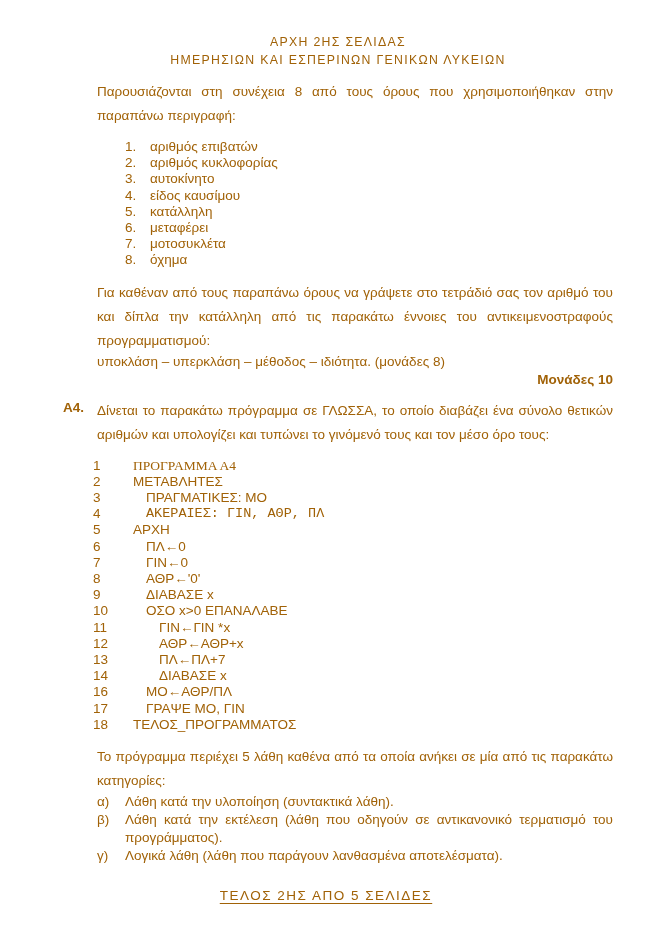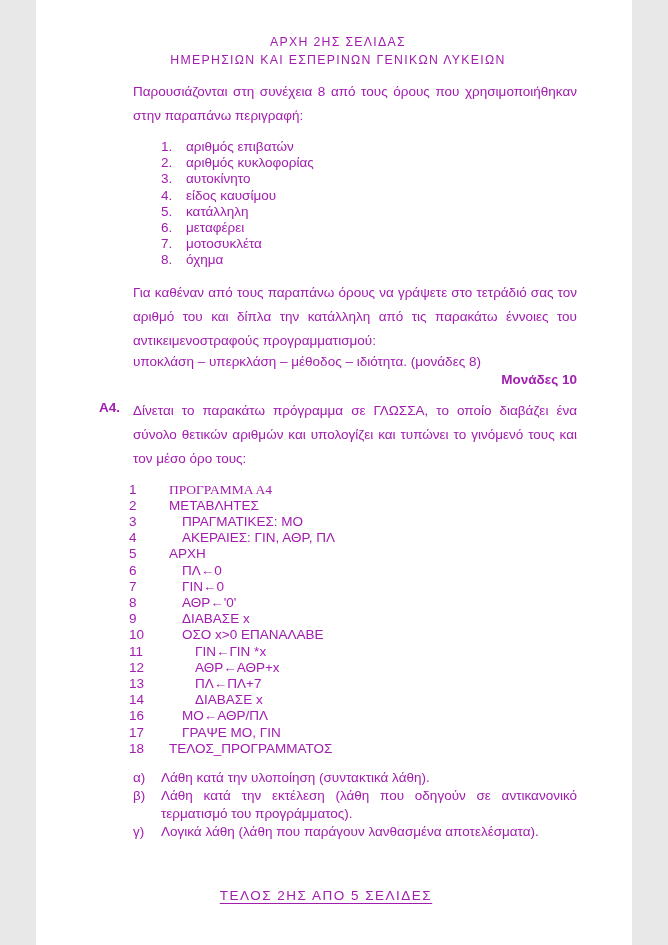--- a/index.html
+++ b/index.html
@@ -1,22 +1,22 @@
 <!DOCTYPE html>
 <html lang="el"><head>
 <meta charset="utf-8">
 <style>
   html, body { margin: 0; padding: 0; background: #e8e8e8; }
   .page {
     position: relative;
-    width: 596px;
+    width: 668px;
     height: 945px;
     margin: 0 auto;
     background: #ffffff;
-    color: #a21caf;
+    color: #a16207;
     font-family: "Liberation Sans", sans-serif;
     font-size: 13.5px;
     box-sizing: border-box;
     padding: 33px 55px 0 63px;
     overflow: hidden;
   }
   .doc-header { text-align: center; font-size: 12.3px; letter-spacing: 1.3px; line-height: 18px; }
   .para { text-align: justify; line-height: 24px; }
   .body-indent { margin-left: 34px; }
   .mt { margin-top: 11px; }
@@ -124,21 +124,21 @@
           <span class="p-code" style="padding-left: 0px;">ΜΕΤΑΒΛΗΤΕΣ</span>
         </div>
 
         <div class="program-row">
           <span class="p-num">3</span>
           <span class="p-code" style="padding-left: 13px;">ΠΡΑΓΜΑΤΙΚΕΣ: ΜΟ</span>
         </div>
 
         <div class="program-row">
           <span class="p-num">4</span>
-          <span class="p-code" style="padding-left: 13px;">ΑΚΕΡΑΙΕΣ: ΓΙΝ, ΑΘΡ, ΠΛ</span>
+          <span class="p-code" style="padding-left: 13px; font-family: Liberation Mono, monospace;">ΑΚΕΡΑΙΕΣ: ΓΙΝ, ΑΘΡ, ΠΛ</span>
         </div>
 
         <div class="program-row">
           <span class="p-num">5</span>
           <span class="p-code" style="padding-left: 0px;">ΑΡΧΗ</span>
         </div>
 
         <div class="program-row">
           <span class="p-num">6</span>
           <span class="p-code" style="padding-left: 13px;">ΠΛ←0</span>
@@ -195,20 +195,21 @@
           <span class="p-code" style="padding-left: 13px;">ΓΡΑΨΕ ΜΟ, ΓΙΝ</span>
         </div>
 
         <div class="program-row">
           <span class="p-num">18</span>
           <span class="p-code" style="padding-left: 0px; text-align: center;">ΤΕΛΟΣ_ΠΡΟΓΡΑΜΜΑΤΟΣ</span>
         </div>
       </div>
 
     <div class="errors-block body-indent">
+      <div class="para">Το πρόγραμμα περιέχει 5 λάθη καθένα από τα οποία ανήκει σε μία από τις παρακάτω κατηγορίες:</div>
       <div>
 
           <div class="cat-row">
             <span class="cat-label">α)</span>
             <span class="cat-text">Λάθη κατά την υλοποίηση (συντακτικά λάθη).</span>
           </div>
 
           <div class="cat-row">
             <span class="cat-label">β)</span>
             <span class="cat-text">Λάθη κατά την εκτέλεση (λάθη που οδηγούν σε αντικανονικό τερματισμό του προγράμματος).</span>

